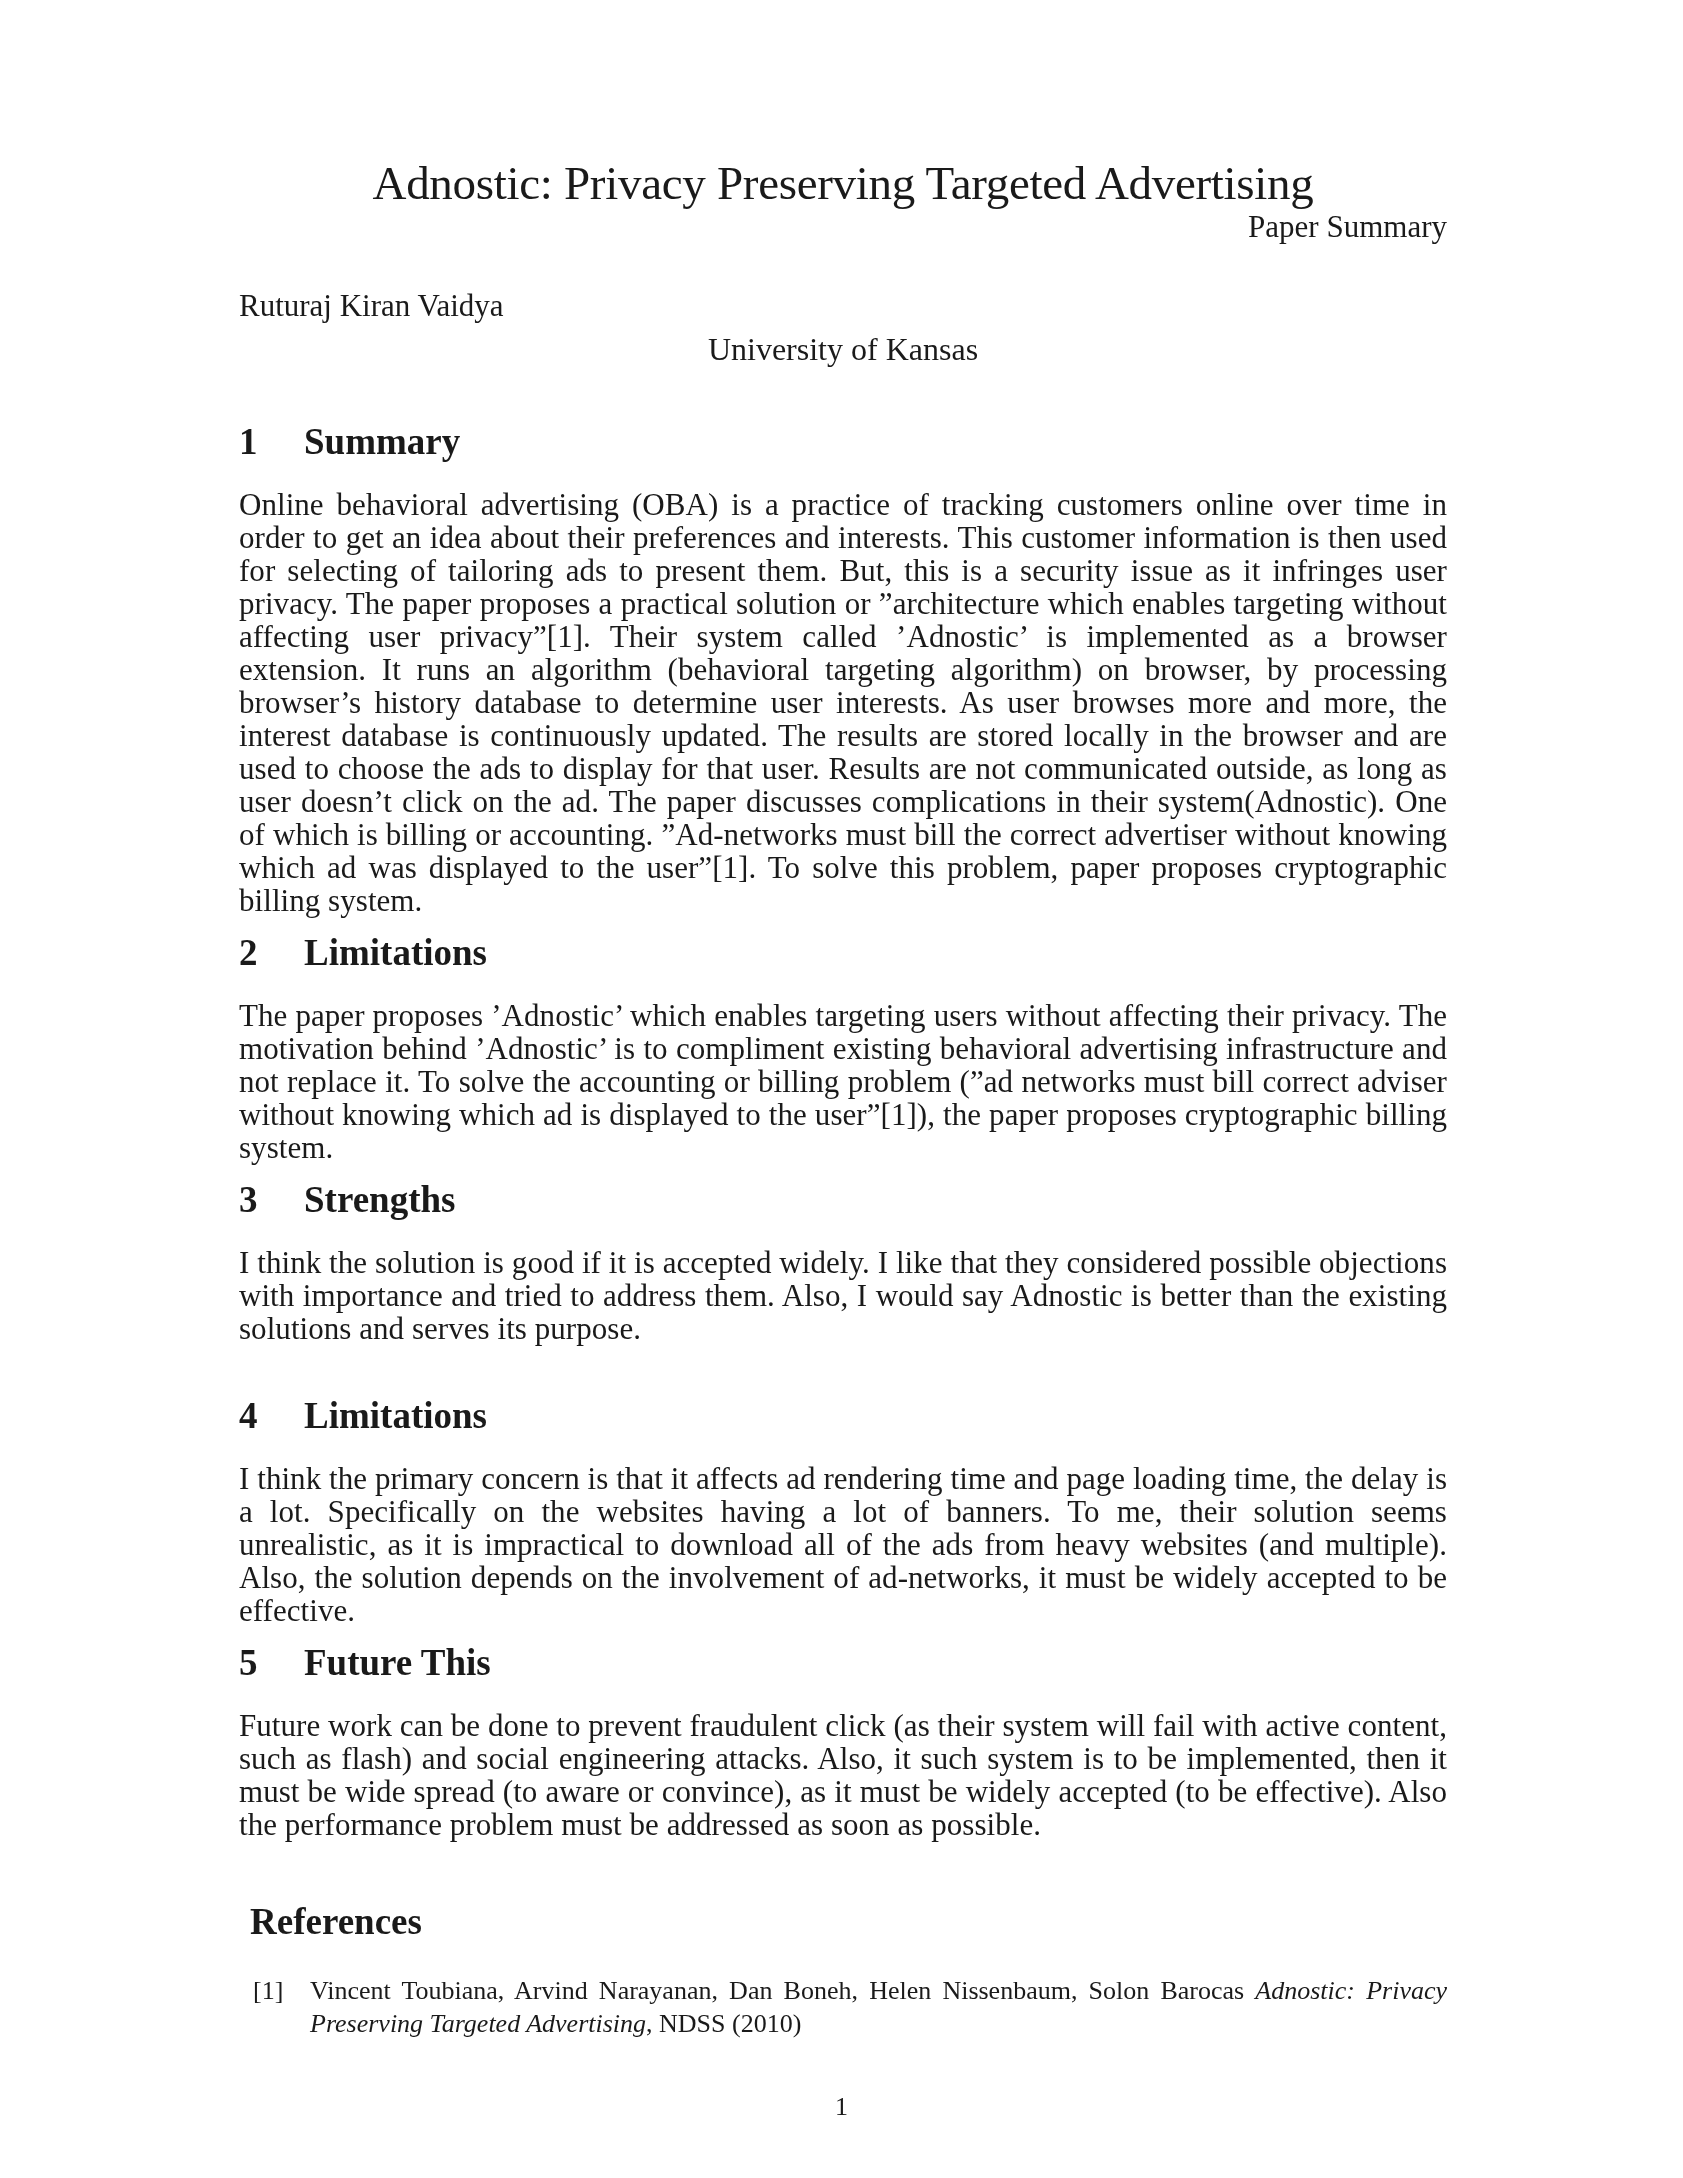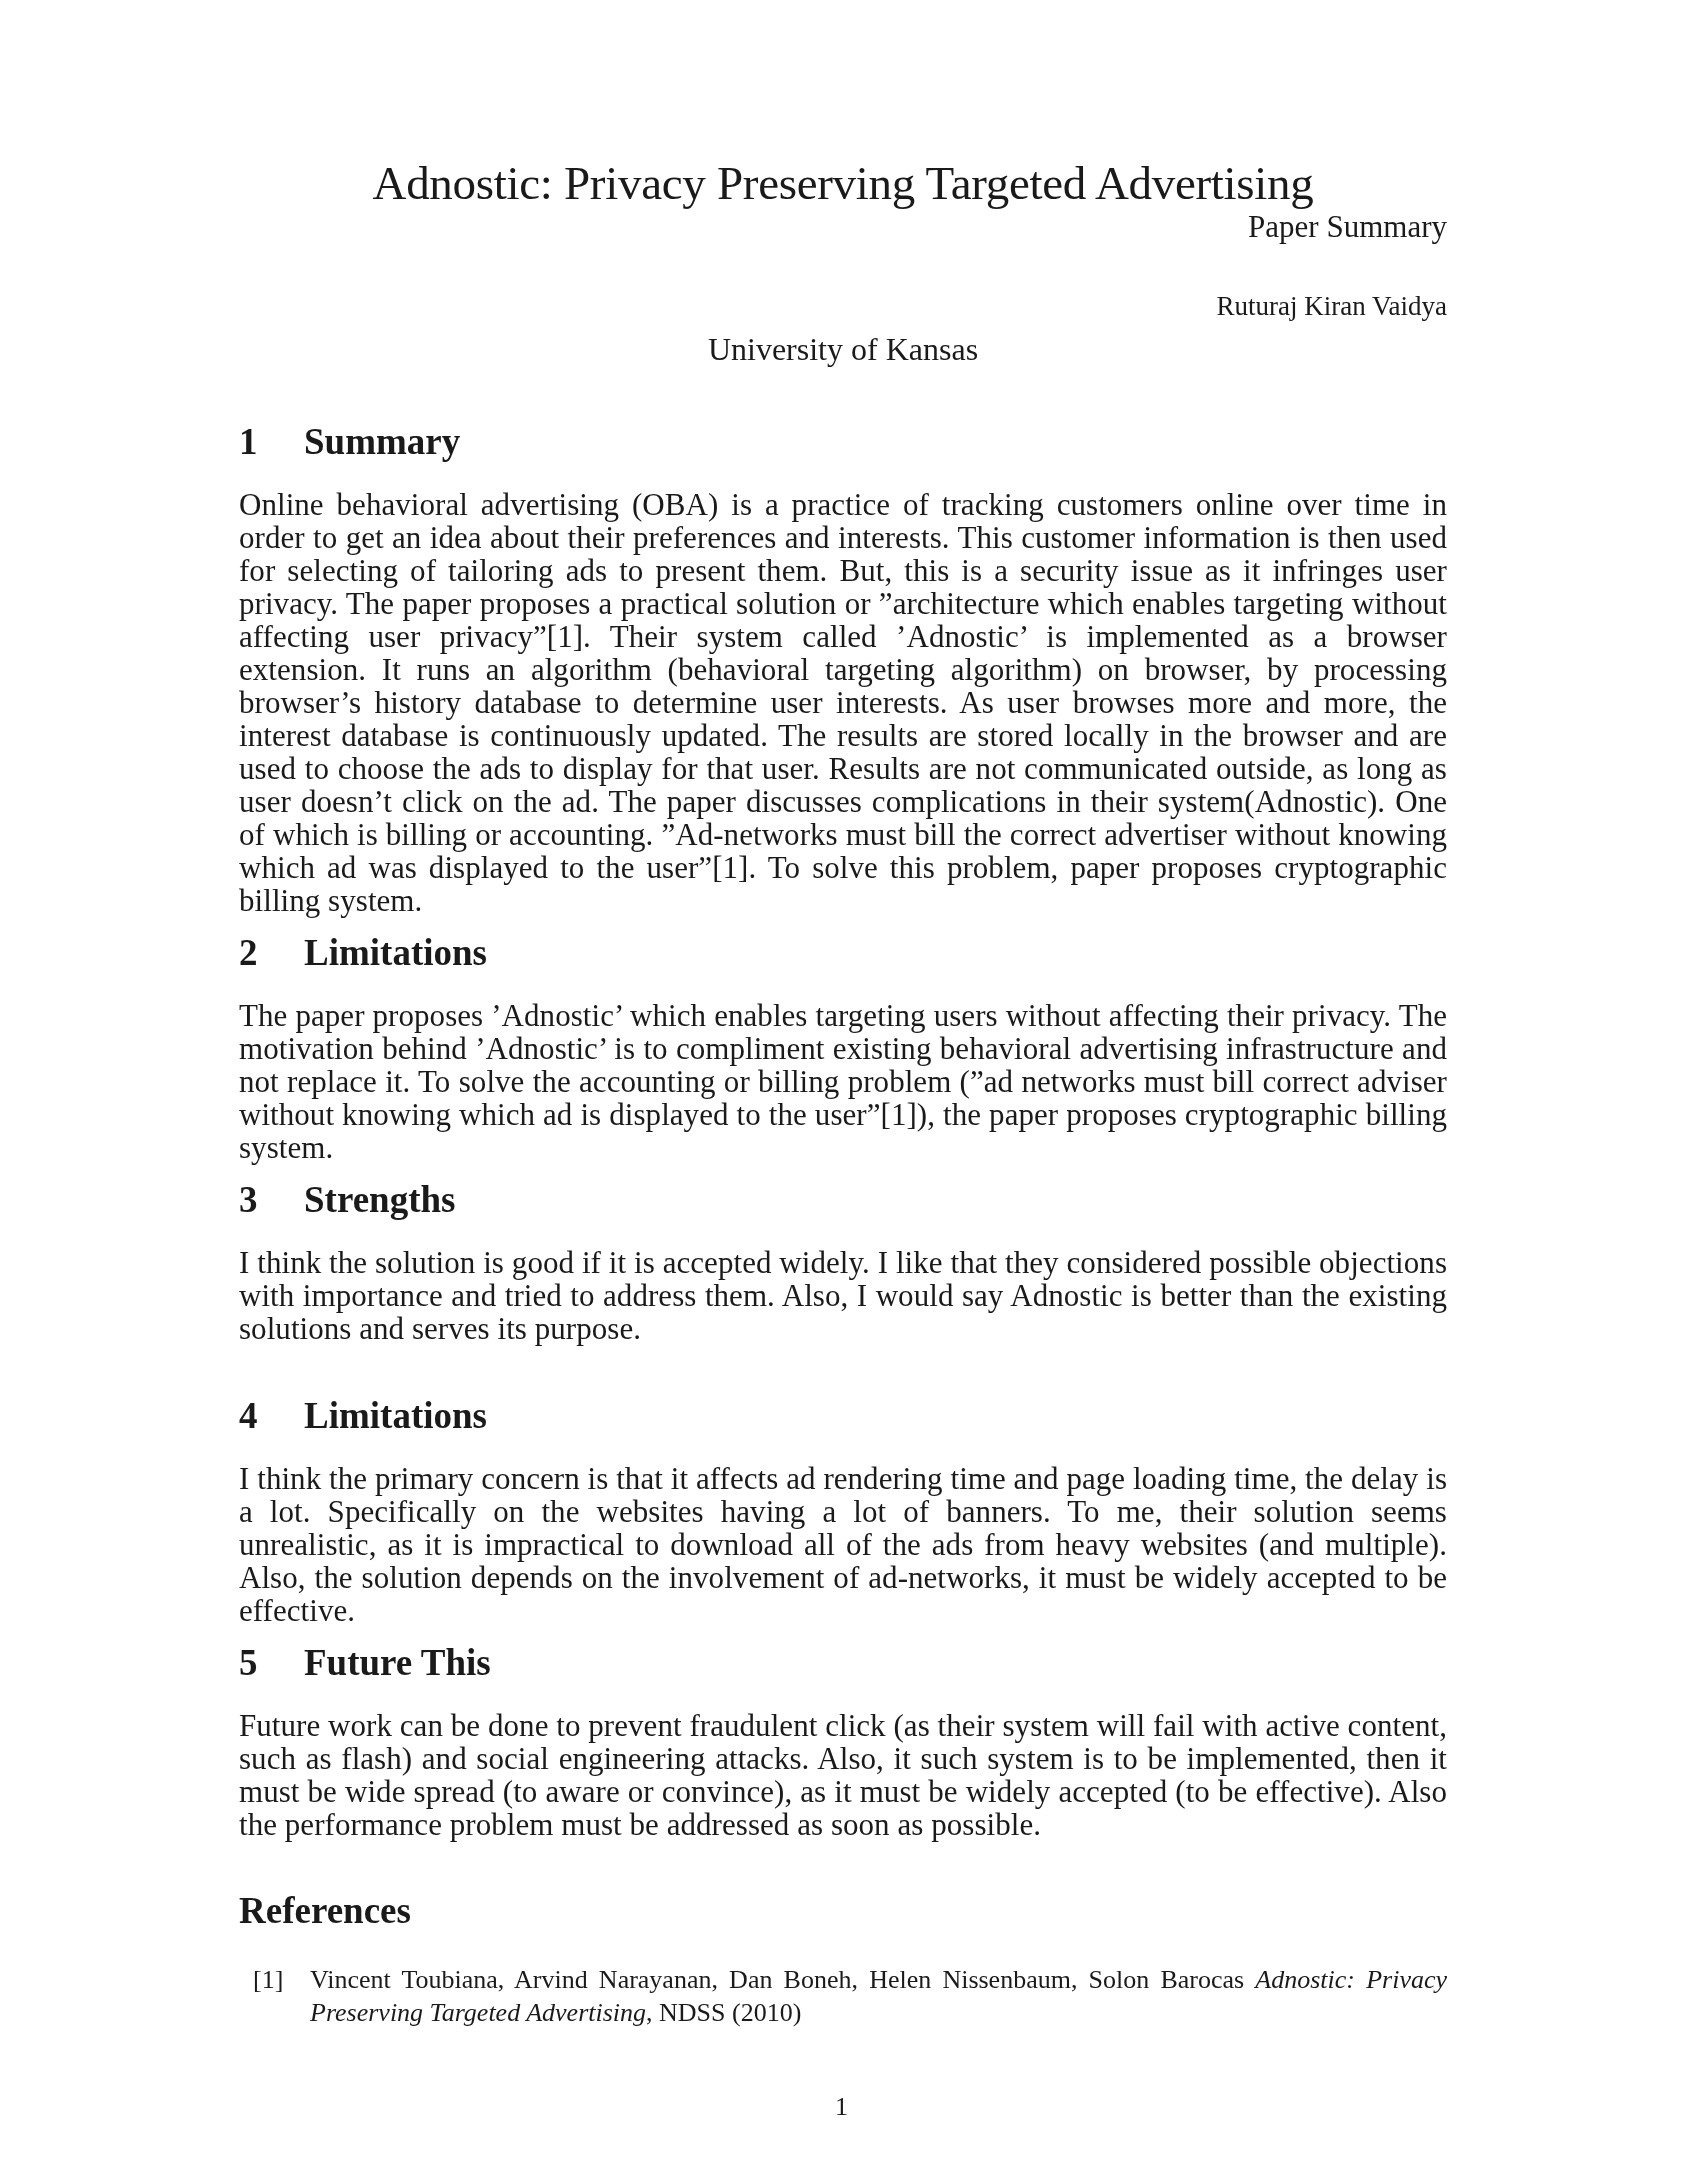--- a/index.html
+++ b/index.html
@@ -38,22 +38,22 @@
       width: 1208px;
       text-align: right;
       font-size: 31px;
       line-height: 38px;
     }
     .author {
       position: absolute;
       top: 287px;
       left: 0;
       width: 1208px;
-      text-align: right;
-      font-size: 27px;
+      text-align: left;
+      font-size: 31px;
       line-height: 38px;
     }
     .affiliation {
       position: absolute;
       top: 334px;
       left: 0;
       width: 1208px;
       text-align: center;
       font-size: 32px;
       line-height: 30px;
@@ -85,21 +85,21 @@
     #sec-1 { top: 420px; }
     #sec-2 { top: 931px; }
     #sec-3 { top: 1178px; }
     #sec-4 { top: 1394px; }
     #sec-5 { top: 1641px; }
     #sec-refs { top: 1889px; }
     .refs-heading {
       font-size: 37px;
       font-weight: bold;
       line-height: 44px;
-      margin: 0;
+      margin: 11px;
     }
     .ref-item {
       margin-top: 30px;
       display: flex;
       font-size: 26px;
       line-height: 33px;
     }
     .ref-label {
       flex: 0 0 55px;
       padding-left: 14px;

